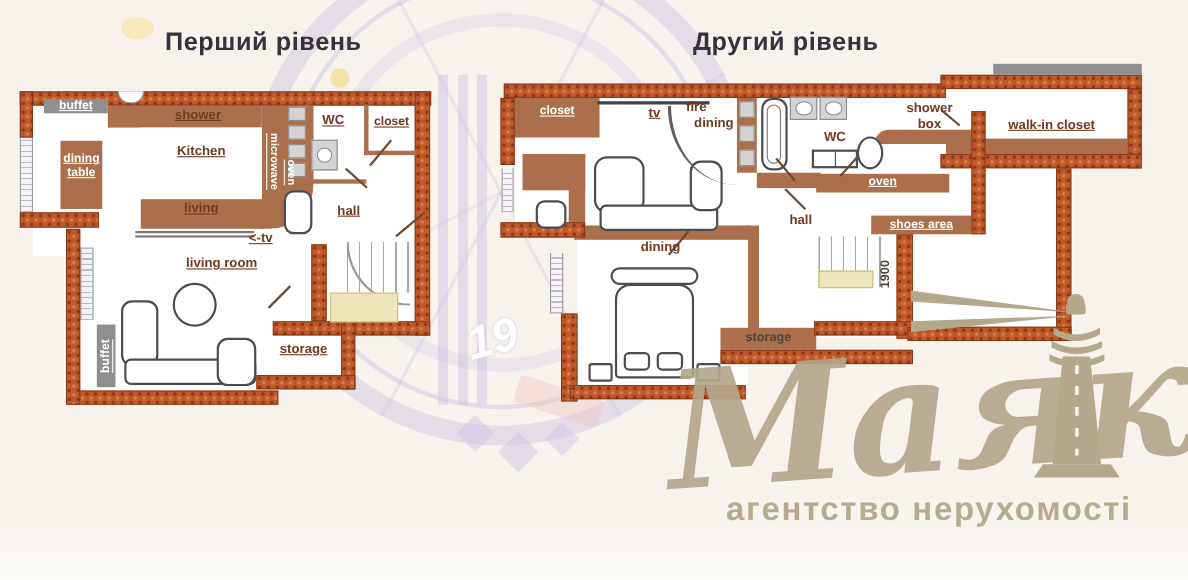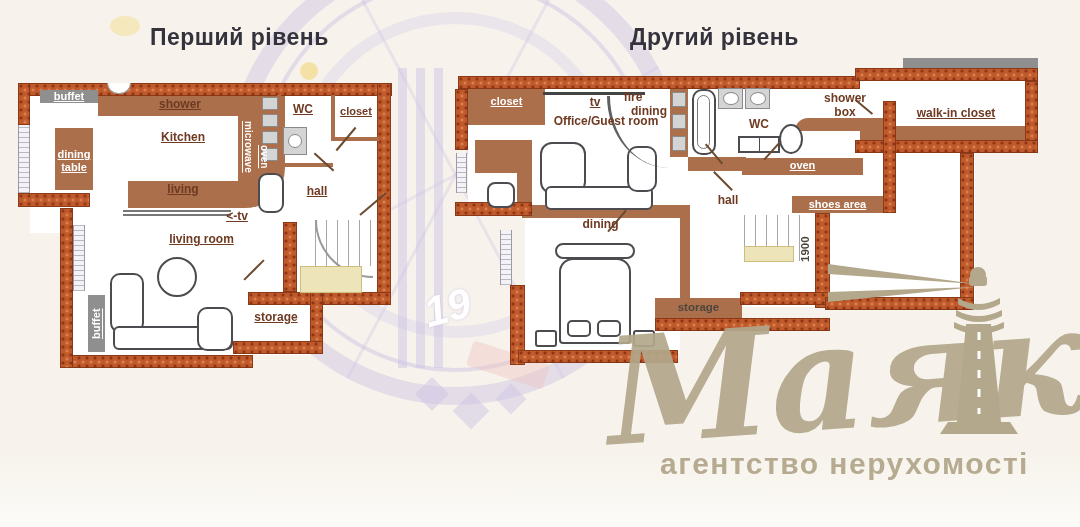--- a/index.html
+++ b/index.html
@@ -121,21 +121,21 @@
     <div class="door" style="left:341px;top:120px;width:34px;transform:rotate(-40deg)"></div>
 
     <div class="abs bar" style="left:25px;top:7px;width:58px;height:13px">
       <span class="wlbl" style="display:block;line-height:13px">buffet</span>
     </div>
     <div class="abs bar" style="left:73px;top:212px;width:17px;height:57px">
       <span class="wlbl vud" style="display:block;width:100%;height:100%;line-height:17px">buffet</span>
     </div>
 
     <div class="abs wood" style="left:40px;top:45px;width:38px;height:62px">
-      <span class="wlbl" style="display:block;padding-top:20px">dining table</span>
+      <span class="wlbl" style="display:block;padding-top:10px">dining table</span>
     </div>
 
     <span class="lbl" style="left:110px;top:15px;width:110px">shower</span>
     <span class="lbl" style="left:113px;top:48px;width:110px">Kitchen</span>
     <span class="wlbl vdn nou" style="position:absolute;left:224px;top:32px;width:15px;height:64px;font-size:10px">microwave</span>
     <span class="wlbl vdn nou" style="position:absolute;left:240px;top:46px;width:15px;height:56px;font-size:10px">oven</span>
     <span class="lbl" style="left:118px;top:100px;width:100px">living</span>
     <span class="lbl" style="left:196px;top:127px;width:52px">&lt;-tv</span>
     <span class="lbl" style="left:266px;top:20px;width:44px">WC</span>
     <span class="lbl" style="left:318px;top:22px;width:46px;font-size:11px">closet</span>
@@ -220,21 +220,20 @@
     <div class="abs furn" style="left:178px;top:272px;width:22px;height:17px;border-radius:3px"></div>
 
     <div class="door" style="left:246px;top:95px;width:26px;transform:rotate(50deg)"></div>
     <div class="door" style="left:305px;top:92px;width:24px;transform:rotate(-48deg)"></div>
     <div class="door" style="left:255px;top:122px;width:26px;transform:rotate(45deg)"></div>
     <div class="door" style="left:148px;top:162px;width:28px;transform:rotate(-50deg)"></div>
     <div class="door" style="left:398px;top:48px;width:22px;transform:rotate(40deg)"></div>
 
     <span class="wlbl nou" style="position:absolute;left:13px;top:37px;width:77px">closet</span>
     <span class="lbl" style="left:118px;top:38px;width:44px">tv</span>
-    <span class="lbl nou" style="left:66px;top:57px;width:170px">Office/Guest room</span>
     <span class="lbl nou" style="left:152px;top:33px;width:52px">fire</span>
     <span class="lbl nou" style="left:168px;top:47px;width:52px">dining</span>
     <span class="lbl nou" style="left:286px;top:60px;width:36px">WC</span>
     <span class="lbl nou" style="left:350px;top:34px;width:80px">shower</span>
     <span class="lbl nou" style="left:350px;top:48px;width:80px">box</span>
     <span class="lbl" style="left:428px;top:49px;width:146px">walk-in closet</span>
     <span class="wlbl" style="position:absolute;left:287px;top:101px;width:121px">oven</span>
     <span class="lbl nou" style="left:246px;top:136px;width:54px">hall</span>
     <span class="wlbl" style="position:absolute;left:337px;top:140px;width:91px">shoes area</span>
     <span class="lbl nou" style="left:93px;top:160px;width:105px">dining</span>

